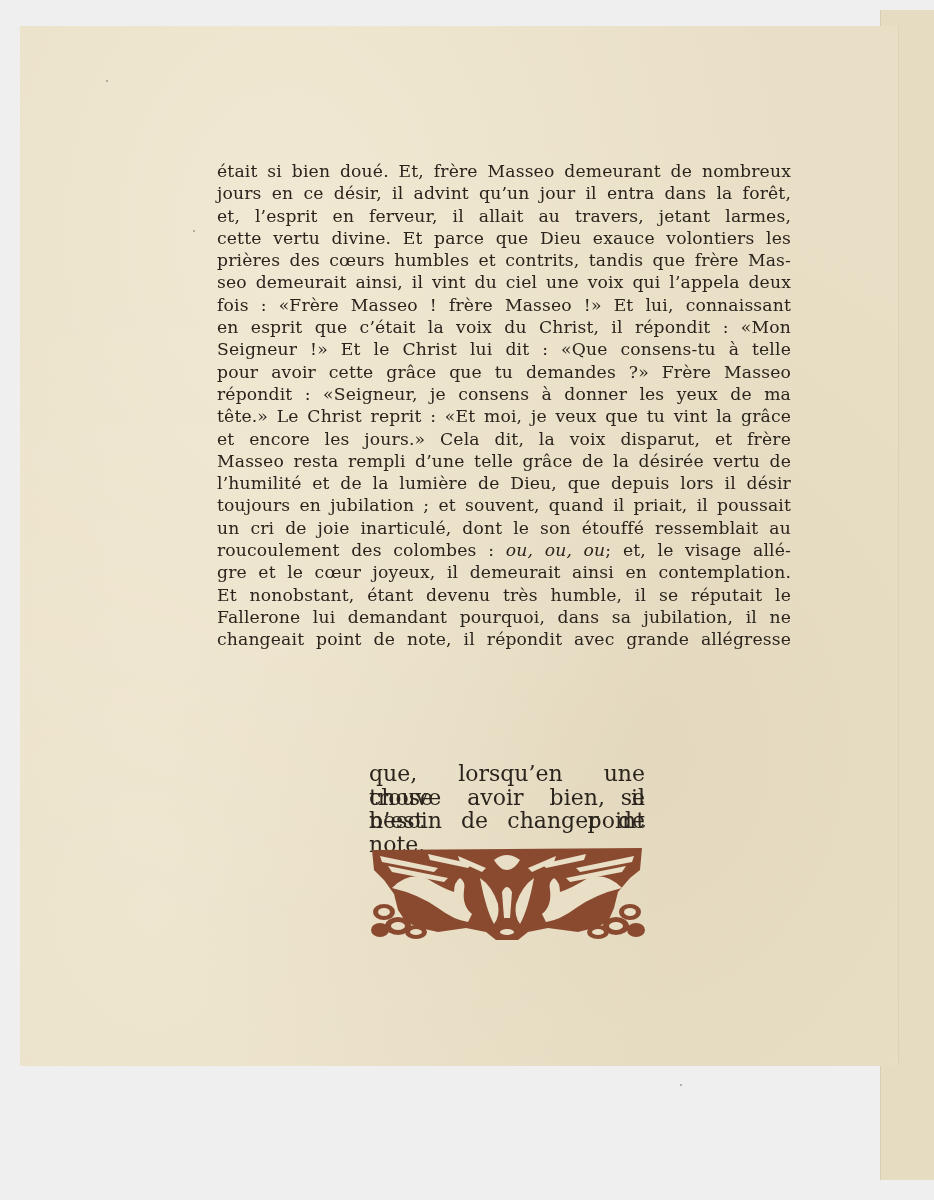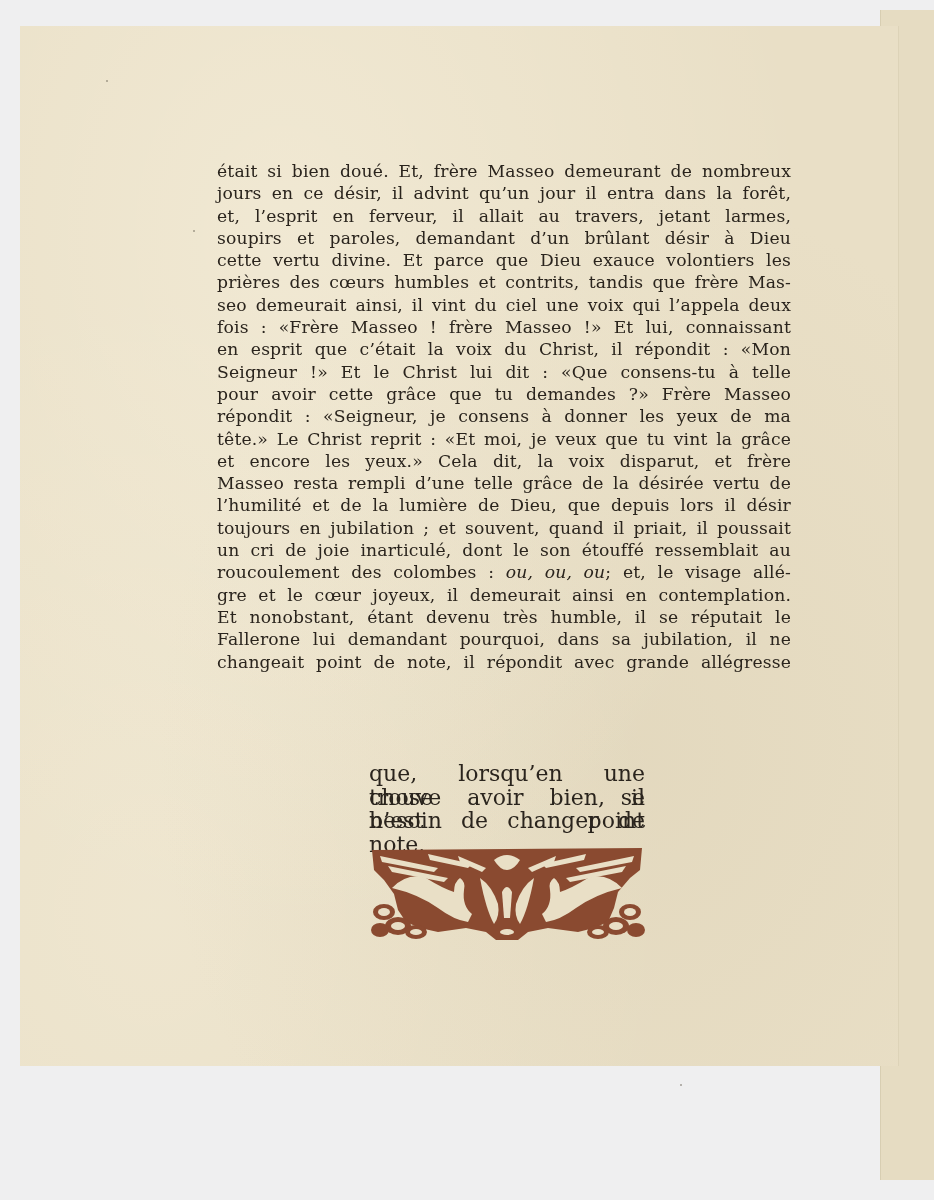--- a/index.html
+++ b/index.html
@@ -72,31 +72,30 @@
 <body>
 
 <div class="back-sheet"></div>
 
 <div class="page">
 
   <div class="text-block">
     <span class="line"><span class="inner">était si bien doué. Et, frère Masseo demeurant de nombreux</span></span>
     <span class="line"><span class="inner">jours en ce désir, il advint qu’un jour il entra dans la forêt,</span></span>
     <span class="line"><span class="inner">et, l’esprit en ferveur, il allait au travers, jetant larmes,</span></span>
-    <span class="line"><span class="inner">soupirs et paroles, demandant d’un brûlant désir à Dieu</span></span>
     <span class="line"><span class="inner">cette vertu divine. Et parce que Dieu exauce volontiers les</span></span>
     <span class="line"><span class="inner">prières des cœurs humbles et contrits, tandis que frère Mas-</span></span>
     <span class="line"><span class="inner">seo demeurait ainsi, il vint du ciel une voix qui l’appela deux</span></span>
     <span class="line"><span class="inner">fois : «Frère Masseo ! frère Masseo !» Et lui, connaissant</span></span>
     <span class="line"><span class="inner">en esprit que c’était la voix du Christ, il répondit : «Mon</span></span>
     <span class="line"><span class="inner">Seigneur !» Et le Christ lui dit : «Que consens-tu à telle</span></span>
     <span class="line"><span class="inner">pour avoir cette grâce que tu demandes ?» Frère Masseo</span></span>
     <span class="line"><span class="inner">répondit : «Seigneur, je consens à donner les yeux de ma</span></span>
     <span class="line"><span class="inner">tête.» Le Christ reprit : «Et moi, je veux que tu vint la grâce</span></span>
-    <span class="line"><span class="inner">et encore les yeux.» Cela dit, la voix disparut, et frère</span></span>
+    <span class="line"><span class="inner">et encore les jours.» Cela dit, la voix disparut, et frère</span></span>
     <span class="line"><span class="inner">Masseo resta rempli d’une telle grâce de la désirée vertu de</span></span>
     <span class="line"><span class="inner">l’humilité et de la lumière de Dieu, que depuis lors il désir</span></span>
     <span class="line"><span class="inner">toujours en jubilation ; et souvent, quand il priait, il poussait</span></span>
     <span class="line"><span class="inner">un cri de joie inarticulé, dont le son étouffé ressemblait au</span></span>
     <span class="line"><span class="inner"><span>roucoulement des colombes : </span><em>ou, ou, ou</em><span>; et, le visage allé-</span></span></span>
     <span class="line"><span class="inner">gre et le cœur joyeux, il demeurait ainsi en contemplation.</span></span>
     <span class="line"><span class="inner">Et nonobstant, étant devenu très humble, il se réputait le</span></span>
     <span class="line"><span class="inner">Fallerone lui demandant pourquoi, dans sa jubilation, il ne</span></span>
     <span class="line"><span class="inner">changeait point de note, il répondit avec grande allégresse</span></span>
   </div>

